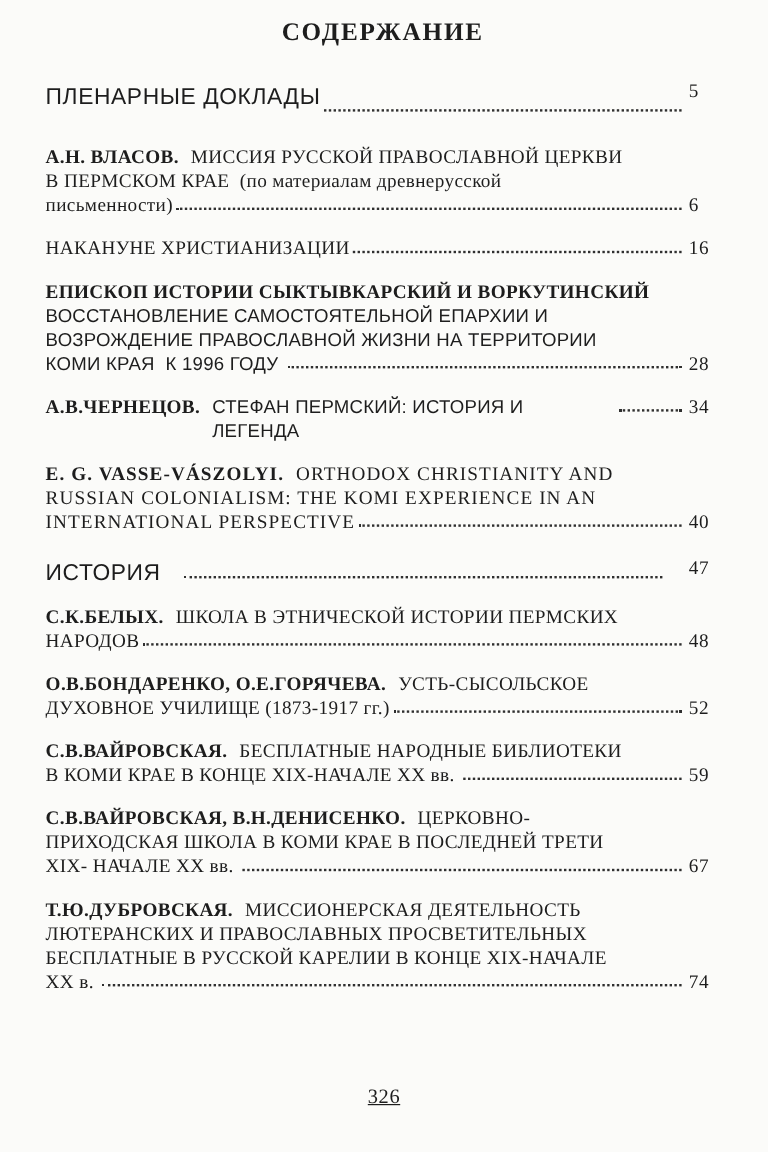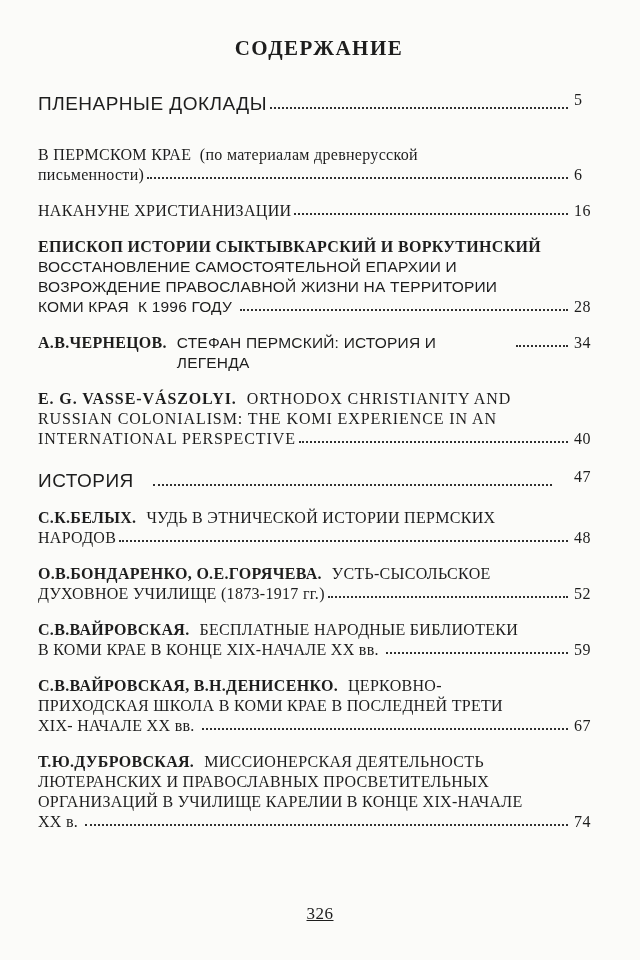--- a/index.html
+++ b/index.html
@@ -7,42 +7,42 @@
     width: 640px; height: 960px;
     background: #fbfbf9;
     color: #1d1d1d;
     font-family: "Liberation Serif", serif;
     position: relative;
     overflow: hidden;
   }
   .page {
     position: absolute;
     inset: 0;
-    padding: 36px 40px 0 38px;
+    padding: 14px 40px 0 38px;
     box-sizing: border-box;
   }
   .doc-title {
     font-family: "Liberation Serif", serif;
     font-weight: bold;
     font-size: 21px;
     line-height: 24px;
     letter-spacing: 1.5px;
     text-align: center;
     margin: 0 0 32px 0;
   }
   .toc-heading {
     display: flex;
     align-items: baseline;
     font-family: "Liberation Sans", sans-serif;
     font-size: 19px;
     line-height: 24px;
     letter-spacing: 0.5px;
     margin: 0;
   }
-  .toc-heading.first { margin-bottom: 28px; }
+  .toc-heading.first { margin-bottom: 28px; align-items: flex-end; }
   .toc-heading.second { margin-top: 20px; margin-bottom: 14px; gap: 16px; }
   .toc-heading .pagenum { transform: translateY(-5px); }
   .entry {
     font-size: 16px;
     line-height: 20px;
     letter-spacing: 0.3px;
     margin: 0 0 16px 0;
   }
   .line { white-space: pre-wrap; }
   .line.last { display: flex; align-items: baseline; }
@@ -88,20 +88,21 @@
 
   <h1 class="doc-title">СОДЕРЖАНИЕ</h1>
 
   <div class="toc-heading first">
     <span>ПЛЕНАРНЫЕ ДОКЛАДЫ</span>
     <span class="leader"></span>
     <span class="pagenum">5</span>
   </div>
 
   <div class="entry">
+    <div class="line"><span class="author">А.Н. ВЛАСОВ.</span><span class="title-start">МИССИЯ РУССКОЙ ПРАВОСЛАВНОЙ ЦЕРКВИ</span></div>
     <div class="line">В ПЕРМСКОМ КРАЕ  (по материалам древнерусской</div>
     <div class="line last">
       <span>письменности)</span>
       <span class="leader"></span>
       <span class="pagenum">6</span>
     </div>
   </div>
 
   <div class="entry">
     <div class="line last">
@@ -141,21 +142,21 @@
     </div>
   </div>
 
   <div class="toc-heading second">
     <span>ИСТОРИЯ</span>
     <span class="leader"></span>
     <span class="pagenum">47</span>
   </div>
 
   <div class="entry">
-    <div class="line"><span class="author">С.К.БЕЛЫХ.</span><span class="title-start">ЧУДЬ В ЭТНИЧЕСКОЙ ИСТОРИИ ПЕРМСКИХ</span></div>
+    <div class="line"><span class="author">С.К.БЕЛЫХ.</span><span class="title-start">ШКОЛА В ЭТНИЧЕСКОЙ ИСТОРИИ ПЕРМСКИХ</span></div>
     <div class="line last">
       <span>НАРОДОВ</span>
       <span class="leader"></span>
       <span class="pagenum">48</span>
     </div>
   </div>
 
   <div class="entry">
     <div class="line"><span class="author">О.В.БОНДАРЕНКО, О.Е.ГОРЯЧЕВА.</span><span class="title-start">УСТЬ-СЫСОЛЬСКОЕ</span></div>
     <div class="line last">
@@ -180,21 +181,21 @@
     <div class="line last">
       <span>XIX- НАЧАЛЕ XX вв. </span>
       <span class="leader"></span>
       <span class="pagenum">67</span>
     </div>
   </div>
 
   <div class="entry">
     <div class="line"><span class="author">Т.Ю.ДУБРОВСКАЯ.</span><span class="title-start">МИССИОНЕРСКАЯ ДЕЯТЕЛЬНОСТЬ</span></div>
     <div class="line">ЛЮТЕРАНСКИХ И ПРАВОСЛАВНЫХ ПРОСВЕТИТЕЛЬНЫХ</div>
-    <div class="line">ОРГАНИЗАЦИЙ В УЧИЛИЩЕ КАРЕЛИИ В КОНЦЕ XIX-НАЧАЛЕ</div>
+    <div class="line">БЕСПЛАТНЫЕ В РУССКОЙ КАРЕЛИИ В КОНЦЕ XIX-НАЧАЛЕ</div>
     <div class="line last">
       <span>XX в. </span>
       <span class="leader"></span>
       <span class="pagenum">74</span>
     </div>
   </div>
 
   <div class="footer">326</div>
 
 </div>

